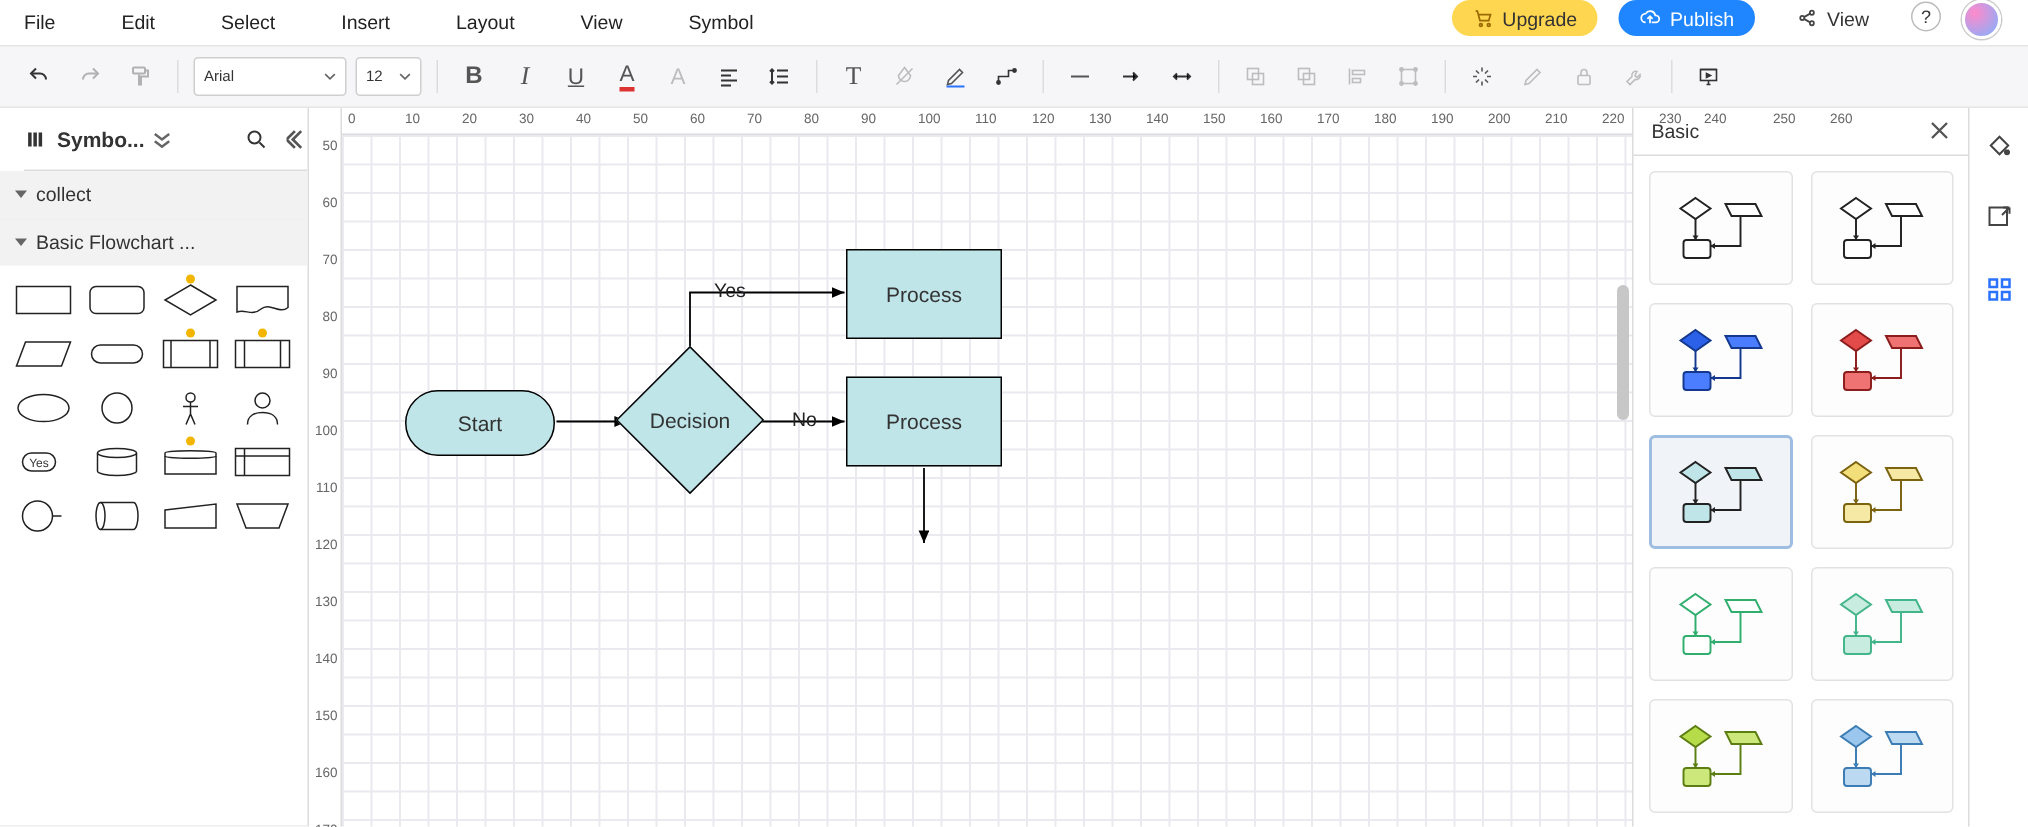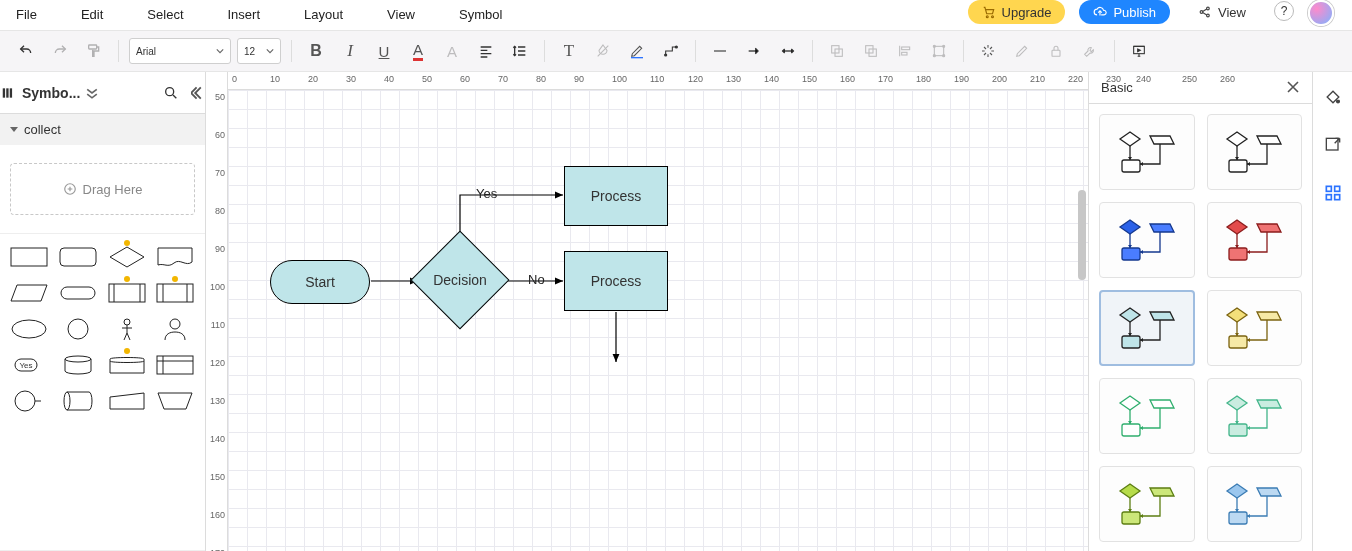--- a/index.html
+++ b/index.html
@@ -42,21 +42,21 @@
   .combo span{font-size:10px;}
   .combo .caret{width:8px;height:8px;}
   .font-combo{width:102px;justify-content:space-between;}
   .size-combo{width:44px;justify-content:space-between;}
 
   
   .workspace{position:absolute;top:72px;left:0;right:0;bottom:0;display:flex;}
 
   
   .leftbar{width:206px;border-right:1px solid var(--border);display:flex;flex-direction:column;background:#fff;}
-  .leftbar-head{height:42px;border-bottom:1px solid var(--border);display:flex;align-items:center;padding:0 0;justify-content:space-between;}
+  .leftbar-head{height:42px;border-bottom:1px solid var(--border);display:flex;align-items:center;padding:0 0;justify-content:space-between;margin-left:16px;}
   .leftbar-head .title{font-weight:bold;font-size:14px;display:flex;align-items:center;gap:6px;}
   .leftbar-head .right{display:flex;align-items:center;gap:12px;}
   .side-section{border-bottom:1px solid #eee;}
   .side-section .hdr{background:#f2f2f2;padding:8px 10px;font-size:13px;display:flex;align-items:center;gap:6px;}
   .caret-tri{width:0;height:0;border-left:4px solid transparent;border-right:4px solid transparent;border-top:5px solid #666;display:inline-block;}
   .dragzone{margin:18px 10px;height:52px;border:1px dashed #c8c8c8;border-radius:4px;display:flex;align-items:center;justify-content:center;gap:6px;color:#888;font-size:13px;}
   .shape-grid{display:grid;grid-template-columns:repeat(4,1fr);gap:6px;padding:8px;}
   .shp{width:42px;height:30px;display:flex;align-items:center;justify-content:center;position:relative;}
   .shp svg{width:40px;height:26px;}
 
@@ -332,29 +332,26 @@
         <svg width="14" height="14" viewBox="0 0 10 10">
             <path d="M7 1L3 5l4 4M4 1L0 5l4 4" fill="none" stroke="#555" stroke-width="1.3"></path>
           </svg>
       </div>
     </div>
     <div class="side-section">
       <div class="hdr">
           <span class="caret-tri"></span>
           <span>collect</span>
         </div>
-      <div class="dragzone">
-        <svg width="14" height="14" viewBox="0 0 24 24" fill="none" stroke="#999" stroke-width="2">
-            <circle cx="12" cy="12" r="9"></circle>
-            <path d="M12 8v8M8 12h8"></path>
-          </svg>
-        <span>Drag Here</span>
-      </div>
     </div>
     <div class="side-section" style="flex:1;overflow:hidden">
+      <div class="hdr">
+          <span class="caret-tri"></span>
+          <span>Basic Flowchart ...</span>
+        </div>
       <div class="shape-grid">
 
         <div class="shp">
             <svg viewBox="0 0 40 26">
               <rect x="2" y="4" width="36" height="18" fill="none" stroke="#222"></rect>
             </svg>
           </div>
         <div class="shp">
             <svg viewBox="0 0 40 26">
               <rect x="2" y="4" width="36" height="18" rx="4" fill="none" stroke="#222"></rect>

